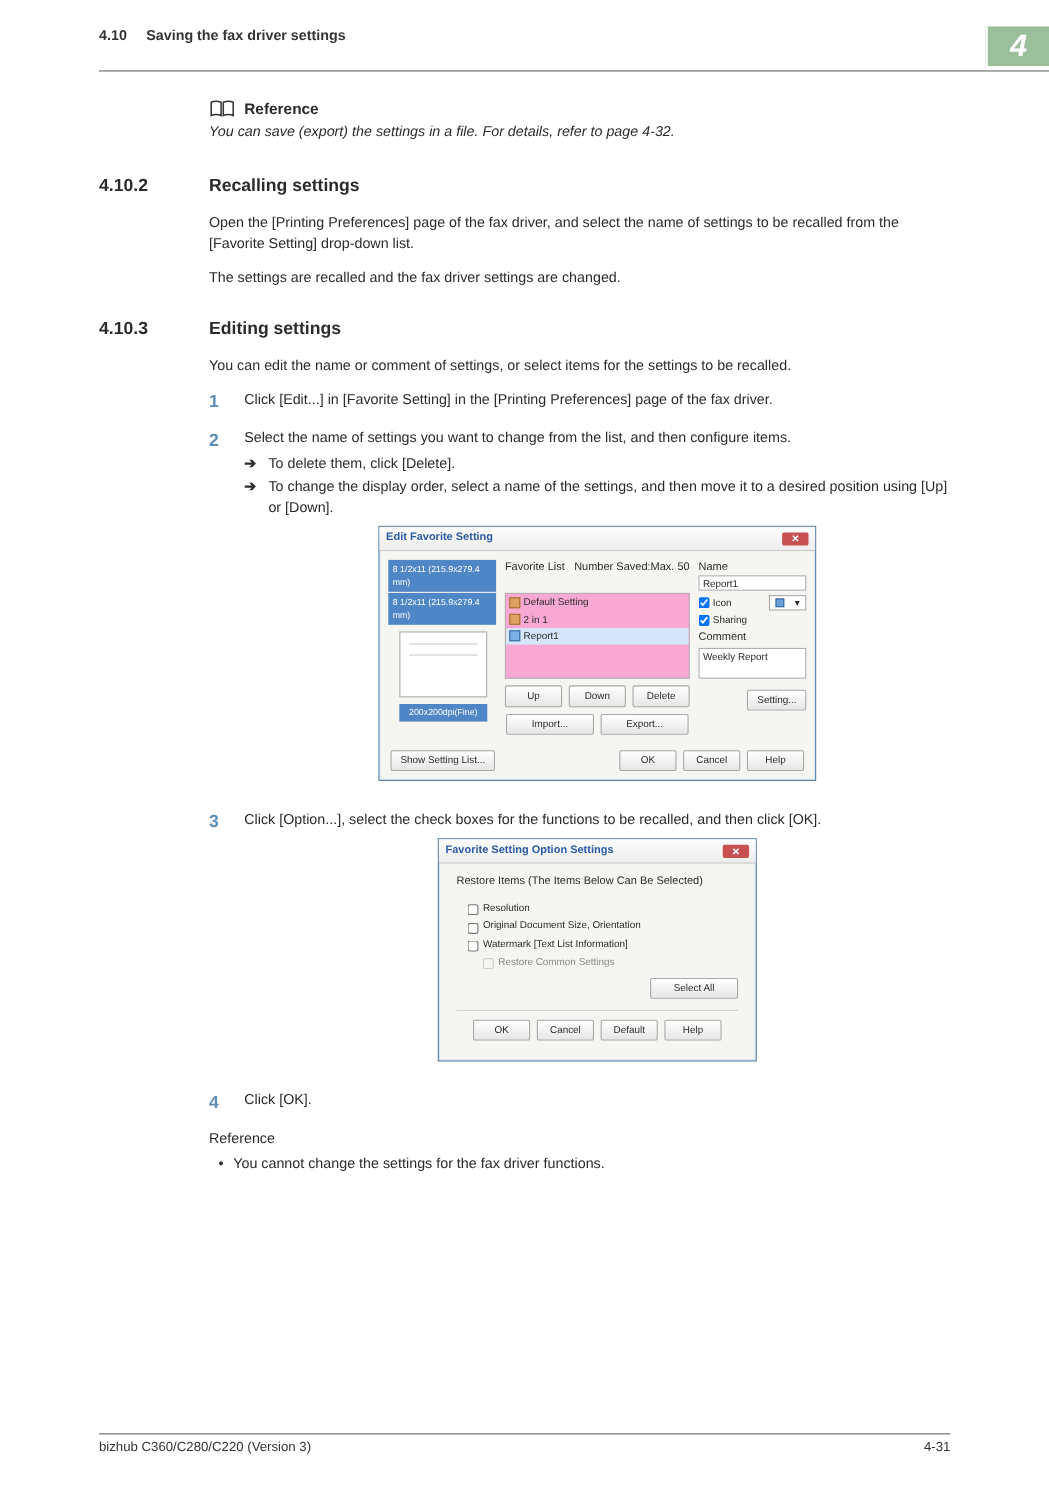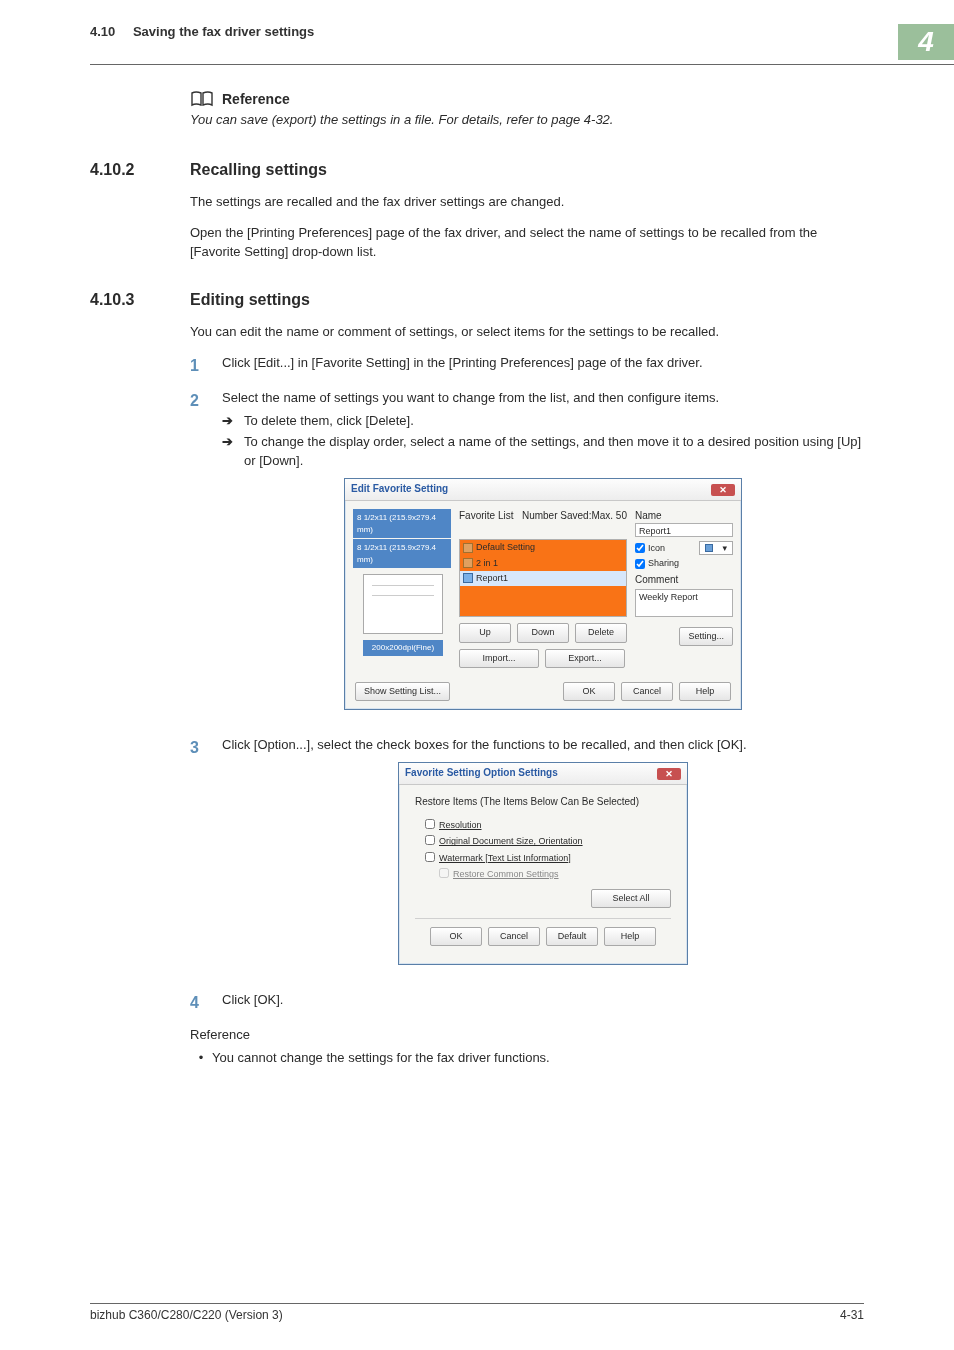--- a/index.html
+++ b/index.html
@@ -171,27 +171,27 @@
     background:#4f86c6;color:#fff;font-size:8px;text-align:center;
     margin-top:6px;margin-left:10px;width:80px;padding:2px 0;
   }
   .efs-mid {
     flex: 1;
   }
   .efs-mid .fav-row {
     display:flex;justify-content:space-between;margin-bottom:16px;
   }
   .efs-list {
-    background:#f97316;border:1px solid #b0b0b0;height:78px;
+    background:#f9a8d4;border:1px solid #b0b0b0;height:78px;
     font-size:9px;
   }
   .efs-list .li-row{display:flex;align-items:center;padding:1px 3px;gap:3px;}
   .efs-list .li-row.sel{background:#d7e7fb;}
   .efs-list .ico{width:10px;height:10px;background:#e0a060;border:1px solid #a07030;font-size:7px;}
-  .efs-btnrow{display:flex;gap:6px;margin-top:6px;}
+  .efs-btnrow{display:flex;gap:6px;margin-top:6px;justify-content:center;}
   .uibtn{
     background:linear-gradient(#fff,#e6e6e6);
     border:1px solid #a8a8a8;border-radius:2px;
     padding:2px 8px;font-size:9px;min-width:52px;text-align:center;
   }
   .efs-right{
     width:120px;
   }
   .efs-right label{display:flex;align-items:center;gap:3px;margin:2px 0;font-size:9px;}
   .efs-right .field{
@@ -207,21 +207,21 @@
   .dlg-footer{
     display:flex;justify-content:space-between;align-items:center;
     padding:0 10px;margin-top:6px;
   }
   .dlg-footer .right{display:flex;gap:6px;}
   .fsos{
     width:290px;padding-bottom:8px;
   }
   .fsos-body{padding:10px 16px;}
   .fsos-body .grp{margin:0 0 10px 0;}
-  .fsos-body label{display:flex;align-items:flex-start;gap:4px;font-size:9px;margin:3px 0 3px 10px;text-decoration:underline;}
+  .fsos-body label{display:flex;align-items:flex-end;gap:4px;font-size:9px;margin:3px 0 3px 10px;}
   .fsos-body label.sub{margin-left:24px;color:#888;}
   .fsos-body .sa{display:flex;justify-content:flex-end;margin-top:8px;}
   .fsos-foot{display:flex;justify-content:center;gap:6px;margin-top:10px;border-top:1px solid #d0d0d0;padding-top:8px;}
   .bullets{
     list-style:none;margin-left:100px;padding:0;
   }
   .bullets li{display:flex;}
   .bullets li .dot{width:22px;flex-shrink:0;text-align:center;}
   .page-footer{
     position:absolute;bottom:28px;left:90px;right:90px;
@@ -251,22 +251,22 @@
       </svg>
       <span class="ref-title">Reference</span>
     </div>
     <div class="ref-body">You can save (export) the settings in a file. For details, refer to page 4-32.</div>
   </div>
 
   <h3>
     <span class="hnum">4.10.2</span>
     <span>Recalling settings</span>
   </h3>
+  <p class="para">Open the [Printing Preferences] page of the fax driver, and select the name of settings to be recalled from the [Favorite Setting] drop-down list.</p>
   <p class="para">The settings are recalled and the fax driver settings are changed.</p>
-  <p class="para">Open the [Printing Preferences] page of the fax driver, and select the name of settings to be recalled from the [Favorite Setting] drop-down list.</p>
 
   <h3>
     <span class="hnum">4.10.3</span>
     <span>Editing settings</span>
   </h3>
   <p class="para">You can edit the name or comment of settings, or select items for the settings to be recalled.</p>
 
   <ol class="steps">
     <li>
       <span class="stepnum">1</span>

